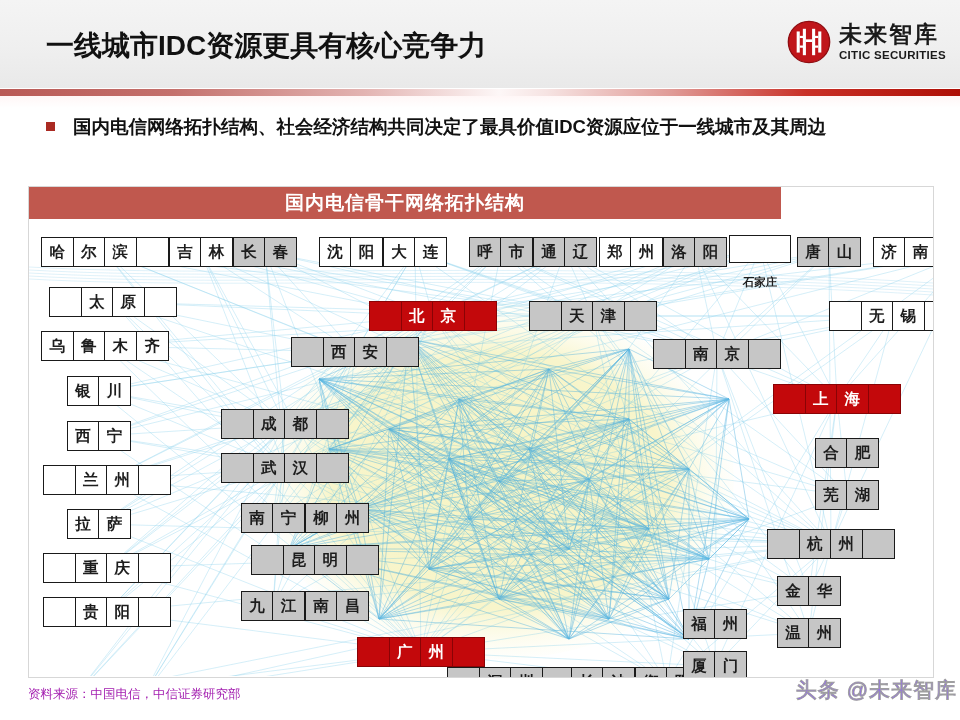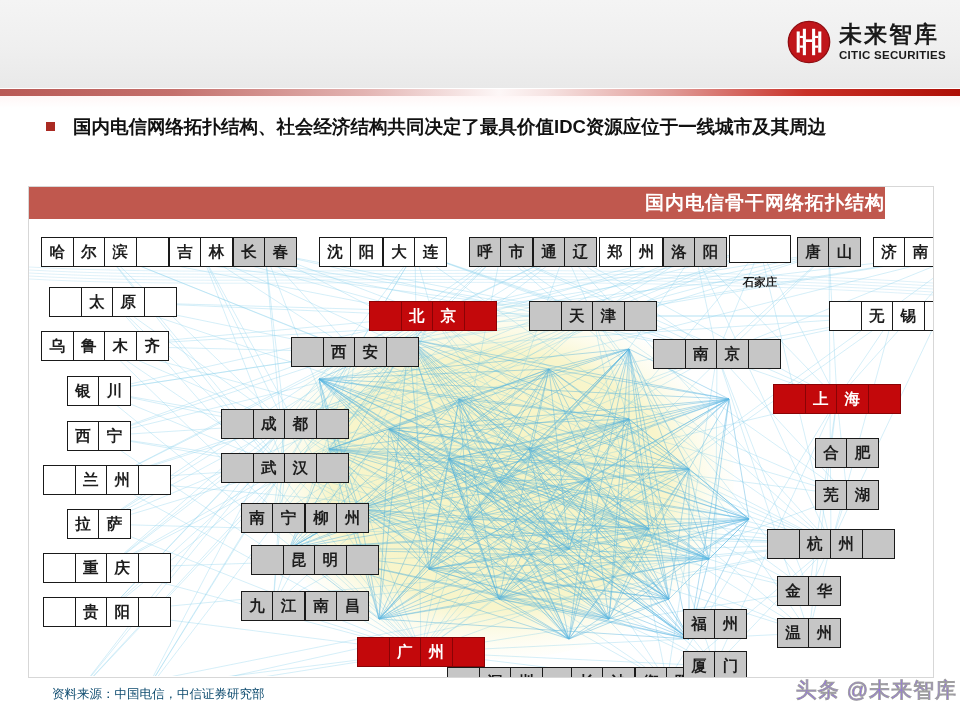--- a/index.html
+++ b/index.html
@@ -76,23 +76,23 @@
   
   .figure {
     position: absolute; left: 28px; top: 186px;
     width: 904px; height: 490px;
     background: #ffffff;
     border: 1px solid #d7d7d7;
     overflow: hidden;
   }
   .fig-title-bar {
     position: absolute; left: 0; top: 0;
-    width: 856px; height: 32px;
+    width: 752px; height: 32px;
     background: #c0584e;
-    display: flex; align-items: center; justify-content: flex-end;
+    display: flex; align-items: center; justify-content: center;
   }
   .fig-title-text {
     color: #ffffff; font-size: 19px; font-weight: bold; letter-spacing: 1px;
   }
   .canvas {
     position: absolute; left: 0; top: 32px;
     width: 904px; height: 457px;
     background: #ffffff;
   }
   .canvas svg { position: absolute; left: 0; top: 0; }
@@ -127,38 +127,39 @@
     position: absolute; z-index: 7;
     font-size: 39px; font-weight: bold; color: #151515;
     letter-spacing: 5px;
     text-shadow: 2px 2px 0 rgba(255,255,255,0.85), -1px -1px 0 rgba(255,255,255,0.7);
     white-space: nowrap;
   }
 
   
   .source-line {
     position: absolute; left: 28px; top: 686px;
-    font-size: 12.5px; color: #0c4a6e; margin-left: 24px;
+    font-size: 12.5px; color: #a21caf;
   }
   .watermark {
     position: absolute; right: 3px; top: 676px;
     font-size: 21px; font-weight: normal;
     color: #8b5cf6;
     -webkit-text-stroke: 1px #9a9a9a;
     letter-spacing: 1px;
     white-space: nowrap;
     opacity: 0.95;
   }
 </style>
 </head>
 <body>
 
 <div id="slide">
 
   <div class="header-band"></div>
+  <div class="header-title">一线城市IDC资源更具有核心竞争力</div>
   <div class="header-rule"></div>
   <div class="header-rule-fade"></div>
 
   <div class="logo-wrap">
     <span>
       <svg class="logo-mark" viewBox="0 0 100 100">
         <circle cx="50" cy="50" r="47" fill="#c0151a"></circle>
         <circle cx="50" cy="50" r="47" fill="none" stroke="#8f0d11" stroke-width="3"></circle>
         <rect x="22" y="26" width="7" height="48" fill="#ffffff"></rect>
         <rect x="36" y="20" width="7" height="60" fill="#ffffff"></rect>

